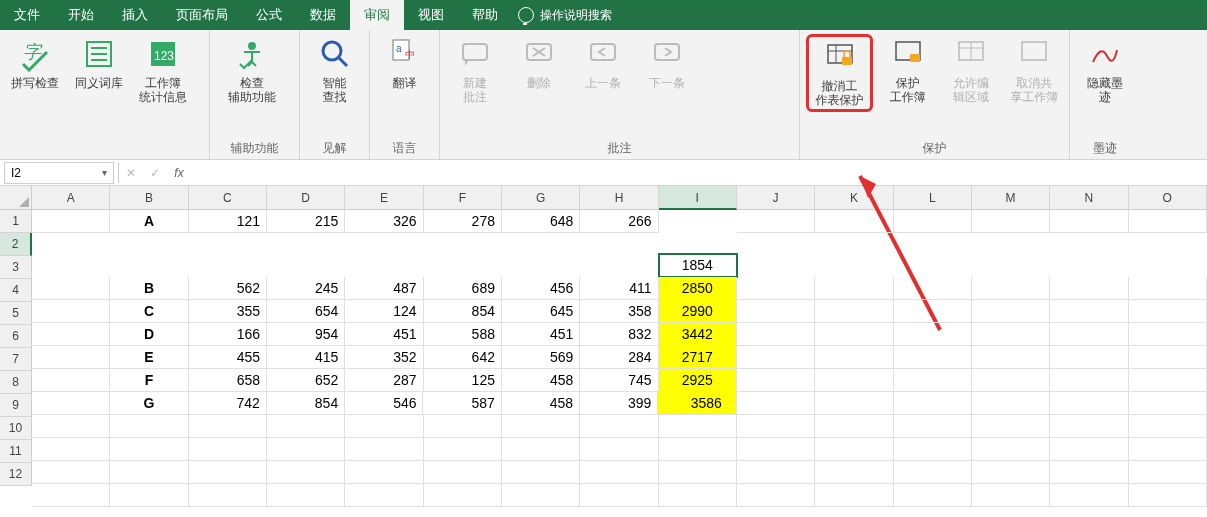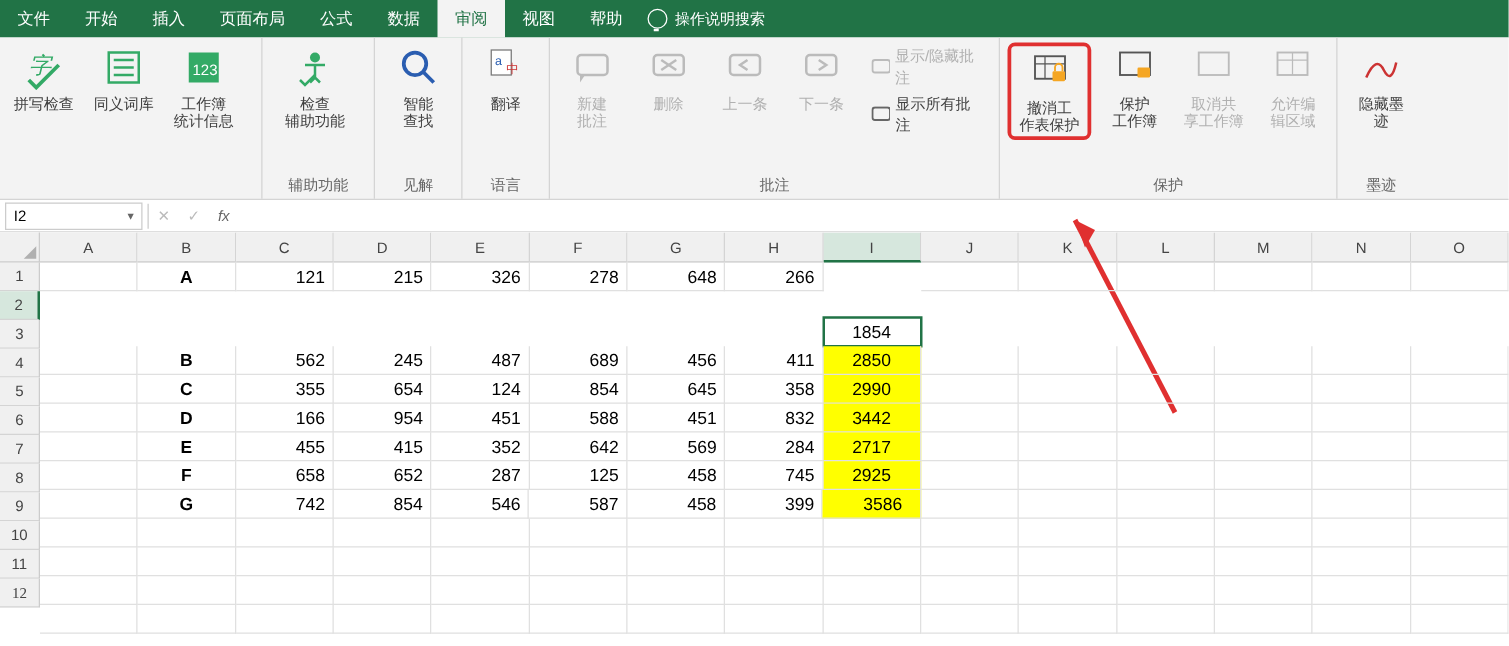--- a/index.html
+++ b/index.html
@@ -175,34 +175,20 @@
             </svg></div>
         <div class="lbl">上一条</div>
       </div>
       <div class="big-btn disabled">
         <div class="icon"><svg class="icon-svg" viewBox="0 0 36 36">
               <rect x="6" y="8" width="24" height="16" rx="3" fill="none" stroke="#bbb" stroke-width="2"></rect>
               <path d="M16 12 l6 4 l-6 4" fill="none" stroke="#bbb" stroke-width="2"></path>
             </svg></div>
         <div class="lbl">下一条</div>
       </div>
-      <div class="small-stack">
-        <div class="small-item disabled">
-          <svg width="16" height="14">
-              <rect x="1" y="1" width="14" height="10" rx="2" fill="none" stroke="#bbb" stroke-width="1.5"></rect>
-            </svg>
-          <span>显示/隐藏批注</span>
-        </div>
-        <div class="small-item">
-          <svg width="16" height="14">
-              <rect x="1" y="1" width="14" height="10" rx="2" fill="none" stroke="#666" stroke-width="1.5"></rect>
-            </svg>
-          <span>显示所有批注</span>
-        </div>
-      </div>
     </div>
     <div class="group-label">批注</div>
   </div>
 
   <div class="group" style="width:270px">
     <div class="group-body">
       <div class="big-btn highlight-red" style="width:68px">
         <div class="icon"><svg class="icon-svg" viewBox="0 0 36 36">
               <rect x="6" y="6" width="24" height="18" fill="none" stroke="#555" stroke-width="1.5"></rect>
               <line x1="6" y1="12" x2="30" y2="12" stroke="#555"></line>
@@ -217,32 +203,32 @@
         <div class="icon"><svg class="icon-svg" viewBox="0 0 36 36">
               <rect x="6" y="6" width="24" height="18" fill="none" stroke="#555" stroke-width="1.5"></rect>
               <rect x="20" y="18" width="10" height="8" rx="1" fill="#f5a623"></rect>
             </svg></div>
         <div class="lbl" style="white-space:pre-line">保护
 工作簿</div>
       </div>
       <div class="big-btn disabled">
         <div class="icon"><svg class="icon-svg" viewBox="0 0 36 36">
               <rect x="6" y="6" width="24" height="18" fill="none" stroke="#bbb" stroke-width="1.5"></rect>
+              <line x1="6" y1="12" x2="30" y2="12" stroke="#bbb"></line>
+              <line x1="18" y1="6" x2="18" y2="24" stroke="#bbb"></line>
+            </svg></div>
+        <div class="lbl" style="white-space:pre-line">允许编
+辑区域</div>
+      </div>
+      <div class="big-btn disabled">
+        <div class="icon"><svg class="icon-svg" viewBox="0 0 36 36">
+              <rect x="6" y="6" width="24" height="18" fill="none" stroke="#bbb" stroke-width="1.5"></rect>
             </svg></div>
         <div class="lbl" style="white-space:pre-line">取消共
 享工作簿</div>
-      </div>
-      <div class="big-btn disabled">
-        <div class="icon"><svg class="icon-svg" viewBox="0 0 36 36">
-              <rect x="6" y="6" width="24" height="18" fill="none" stroke="#bbb" stroke-width="1.5"></rect>
-              <line x1="6" y1="12" x2="30" y2="12" stroke="#bbb"></line>
-              <line x1="18" y1="6" x2="18" y2="24" stroke="#bbb"></line>
-            </svg></div>
-        <div class="lbl" style="white-space:pre-line">允许编
-辑区域</div>
       </div>
     </div>
     <div class="group-label">保护</div>
   </div>
 
   <div class="group" style="width:70px;border-right:none">
     <div class="group-body">
       <div class="big-btn">
         <div class="icon"><svg class="icon-svg" viewBox="0 0 36 36">
               <path d="M6 26 Q14 8 20 20 T30 14" fill="none" stroke="#c33" stroke-width="2"></path>
@@ -280,21 +266,21 @@
         <div class="row-h sel" style="height: 23px; line-height: 23px;">2</div>
         <div class="row-h" style="height: 23px; line-height: 23px;">3</div>
         <div class="row-h" style="height: 23px; line-height: 23px;">4</div>
         <div class="row-h" style="height: 23px; line-height: 23px;">5</div>
         <div class="row-h" style="height: 23px; line-height: 23px;">6</div>
         <div class="row-h" style="height: 23px; line-height: 23px;">7</div>
         <div class="row-h" style="height: 23px; line-height: 23px;">8</div>
         <div class="row-h" style="height: 23px; line-height: 23px;">9</div>
         <div class="row-h" style="height: 23px; line-height: 23px;">10</div>
         <div class="row-h" style="height: 23px; line-height: 23px;">11</div>
-        <div class="row-h" style="height: 23px; line-height: 23px; font-family: Liberation Serif, serif;">12</div>
+        <div class="row-h" style="height: 23px; line-height: 23px;">12</div>
       </div>
   </div>
   <div style="flex:1;overflow:hidden">
     <div class="col-headers" id="colheaders">
         <div class="col-h" style="width: 80px;">A</div>
         <div class="col-h" style="width: 80px;">B</div>
         <div class="col-h" style="width: 80px;">C</div>
         <div class="col-h" style="width: 80px;">D</div>
         <div class="col-h" style="width: 80px;">E</div>
         <div class="col-h" style="width: 80px;">F</div>

